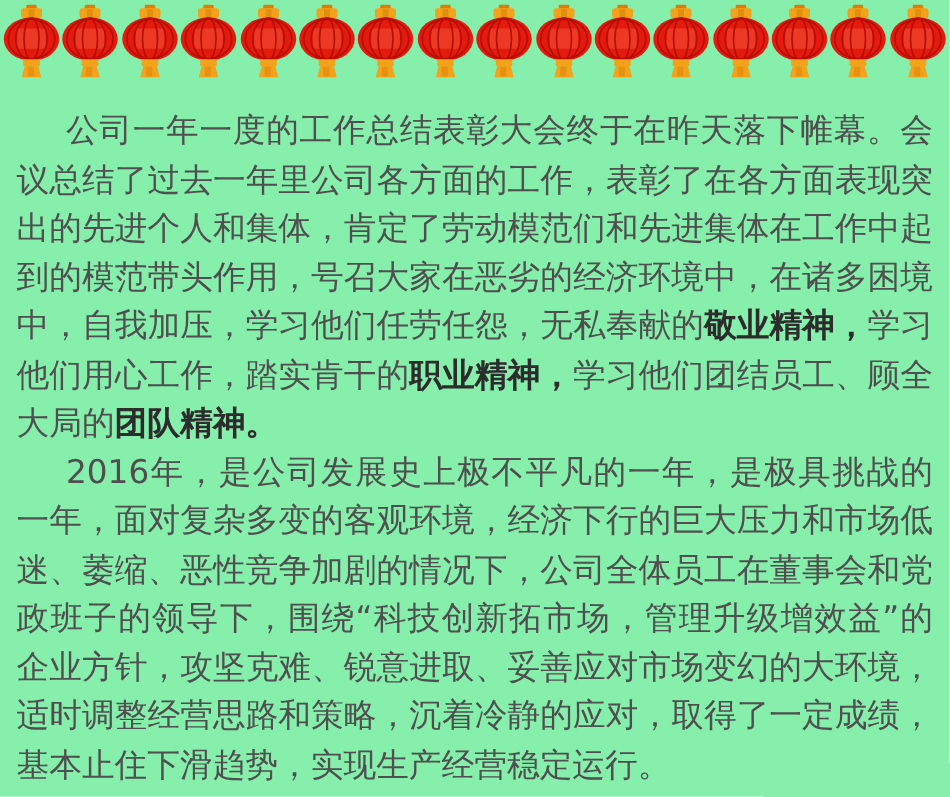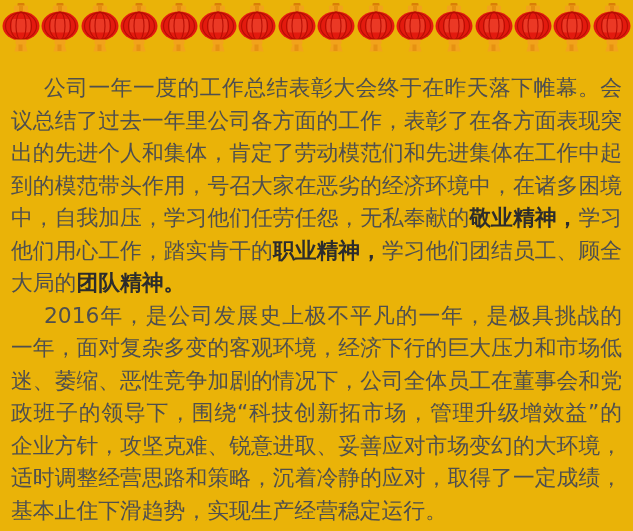--- a/index.html
+++ b/index.html
@@ -2,21 +2,21 @@
 <html style="--red: #e31a0e; --red-dark: #b60e05; --red-light: #f04a33; --gold: #f2a31b; --gold-dark: #d97f07; --text: #4f4f4f; --em: #2c2c2c;"><head>
 <meta charset="utf-8">
 <style>
   * { box-sizing: border-box; }
   html, body { margin: 0; padding: 0; background: #ffffff; }
   body {
     width: 633px; height: 531px; overflow: hidden;
     font-family: "DejaVu Sans", "Liberation Sans", sans-serif;
   }
   .page {
-    width: 633px; height: 531px; background: #eab308; position: relative;
+    width: 633px; height: 531px; background: #86efac; position: relative;
   }
   .lantern-row {
     display: flex; justify-content: space-between; align-items: flex-start;
     padding: 3px 2px 0 2px; height: 52px; overflow: hidden;
   }
   .lantern { width: 38px; height: 49px; flex: 0 0 auto; }
   .lantern .gold   { fill: var(--gold, #f2a31b); }
   .lantern .gold-d { fill: var(--gold-dark, #d97f07); }
   .lantern .red    { fill: var(--red, #e31a0e); }
   .lantern .red-l  { fill: var(--red-light, #f04a33); }

